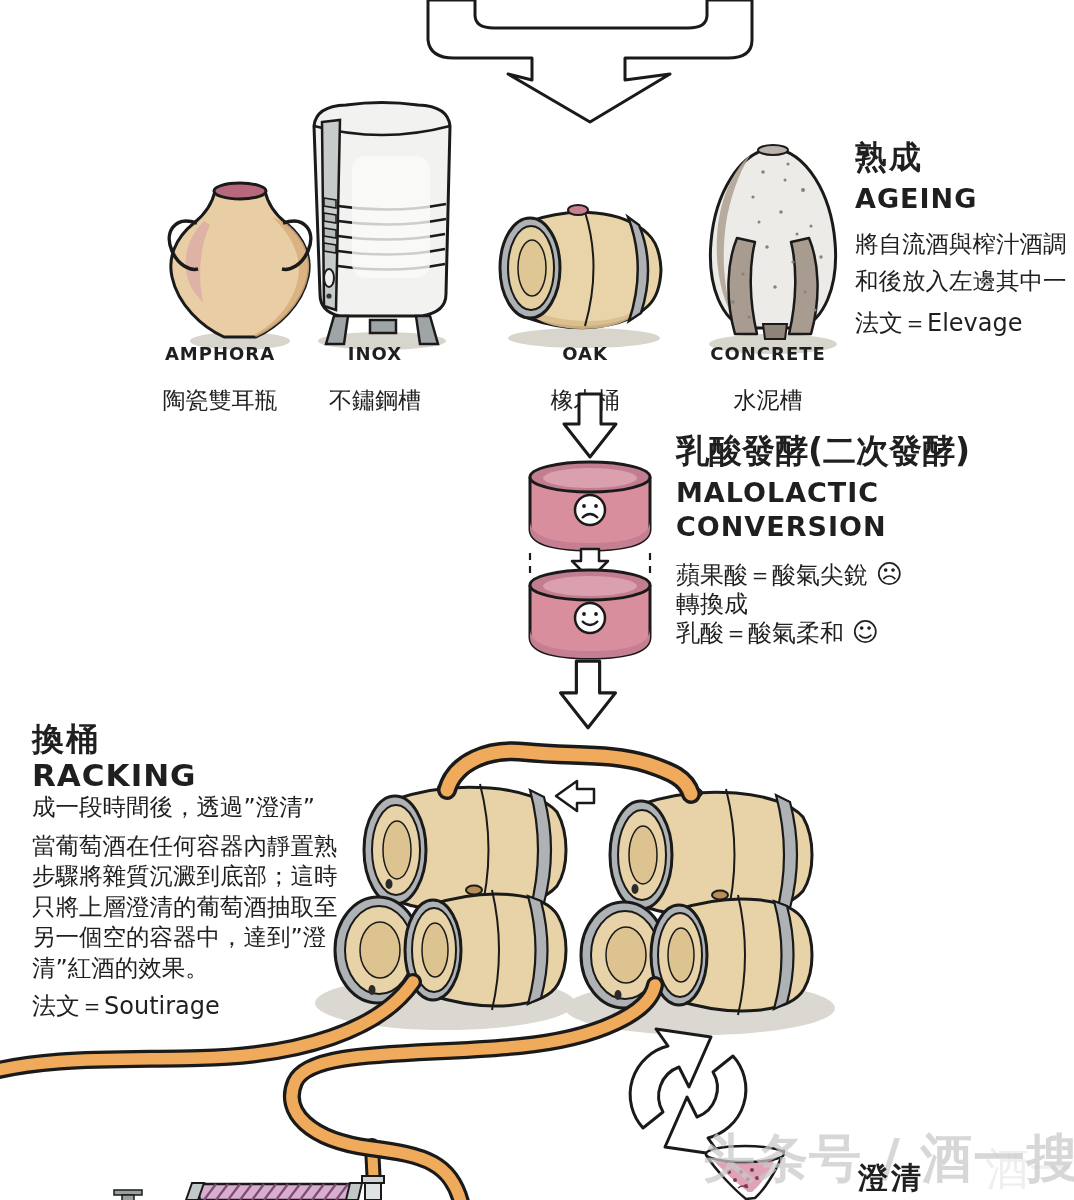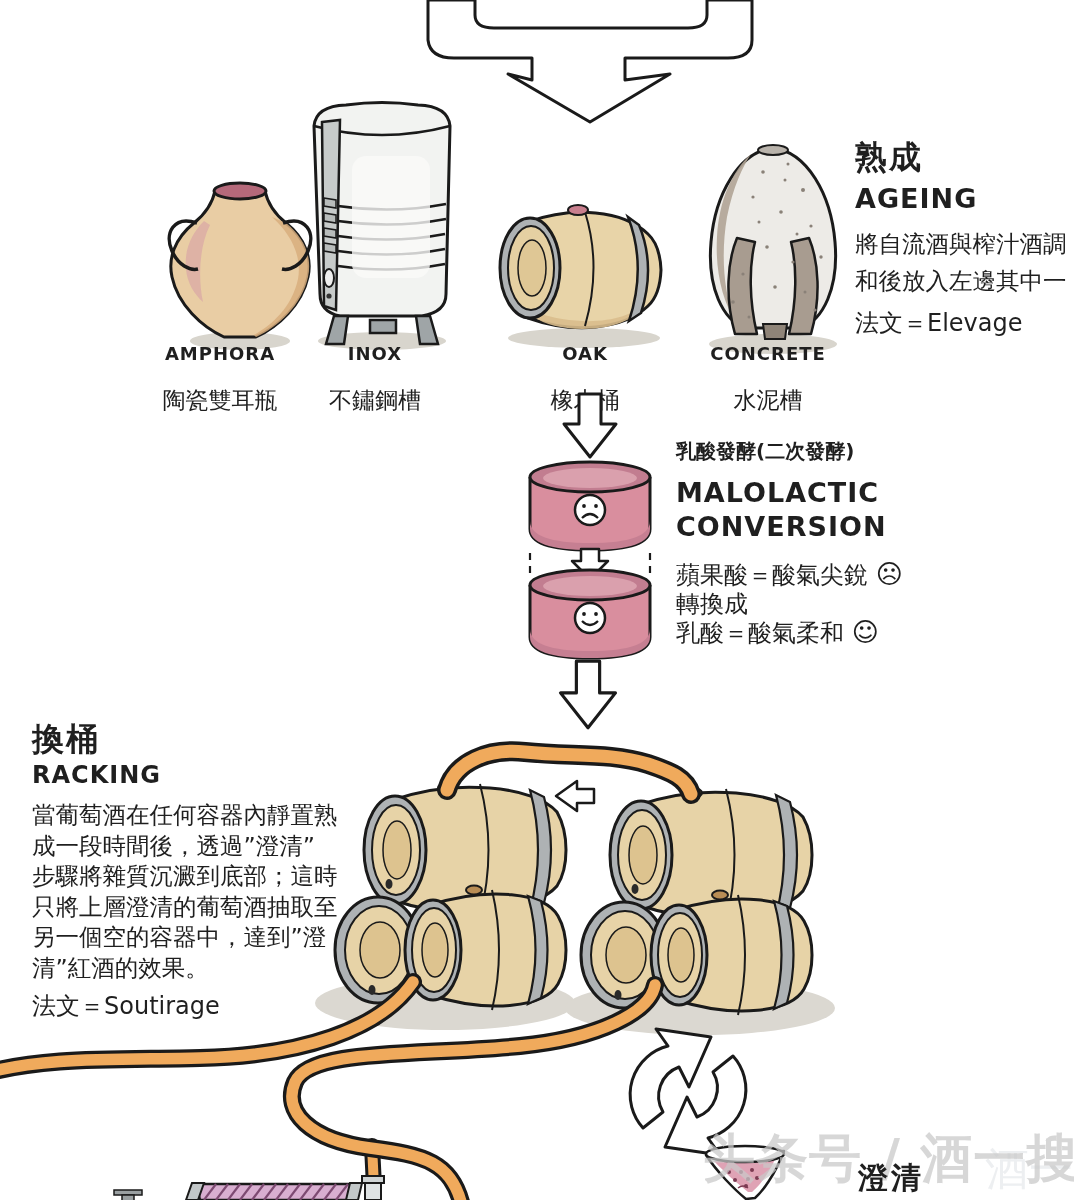--- a/index.html
+++ b/index.html
@@ -157,43 +157,43 @@
     <ellipse cx="75" cy="129" rx="47" ry="10" fill="#daa0ad"></ellipse>
     <g>
       <circle cx="75" cy="161" r="15" fill="#ffffff" stroke="#1a1a1a" stroke-width="2.5"></circle>
       <circle cx="69" cy="157" r="1.9" fill="#1a1a1a"></circle>
         <circle cx="81" cy="157" r="1.9" fill="#1a1a1a"></circle>
       <path d="M67,164 Q75,172 83,164" fill="none" stroke="#1a1a1a" stroke-width="2.2"></path>
     </g>
   </svg>
 
   <div class="abs" style="left:676px;top:434px;width:340px">
-    <div style="font-size:20px;font-weight:600;line-height:34px">乳酸發酵(二次發酵)</div>
+    <div style="font-size:33px;font-weight:600;line-height:34px">乳酸發酵(二次發酵)</div>
     <div class="en-title" style="margin-top:8px">MALOLACTIC</div>
     <div class="en-title">CONVERSION</div>
     <div class="malo-line" style="margin-top:16px">
       <span>蘋果酸＝酸氣尖銳</span>
       <span class="emoji">☹</span>
     </div>
     <div class="malo-line">轉換成</div>
     <div class="malo-line">
       <span>乳酸＝酸氣柔和</span>
       <span class="emoji">☺</span>
     </div>
   </div>
 
   <svg class="abs" style="left:554px;top:658px" width="68" height="74" viewBox="0 0 64 70">
     <path d="M21,3 L43,3 L43,33 L58,33 L32,66 L6,33 L21,33 Z" fill="#ffffff" stroke="#1a1a1a" stroke-width="3" stroke-linejoin="round"></path>
   </svg>
 
   <div class="abs" style="left:32px;top:720px;width:340px">
     <div class="zh-title">換桶</div>
-    <div class="en-title" style="font-size:24px">RACKING</div>
+    <div class="en-title" style="font-size:31px">RACKING</div>
+    <div class="body-zh-tight">成一段時間後，透過”澄清”</div>
     <div class="body-zh-tight" style="margin-top:8px">當葡萄酒在任何容器內靜置熟</div>
-    <div class="body-zh-tight">成一段時間後，透過”澄清”</div>
     <div class="body-zh-tight">步驟將雜質沉澱到底部；這時</div>
     <div class="body-zh-tight">只將上層澄清的葡萄酒抽取至</div>
     <div class="body-zh-tight">另一個空的容器中，達到”澄</div>
     <div class="body-zh-tight">清”紅酒的效果。</div>
     <div class="french">法文＝Soutirage</div>
   </div>
 
   <svg class="abs" style="left:0;top:730px" width="1074" height="470" viewBox="0 730 1074 470">
     <ellipse cx="445" cy="1003" rx="130" ry="27" fill="#dbd8d1"></ellipse>
     <ellipse cx="700" cy="1008" rx="135" ry="27" fill="#dbd8d1"></ellipse>

